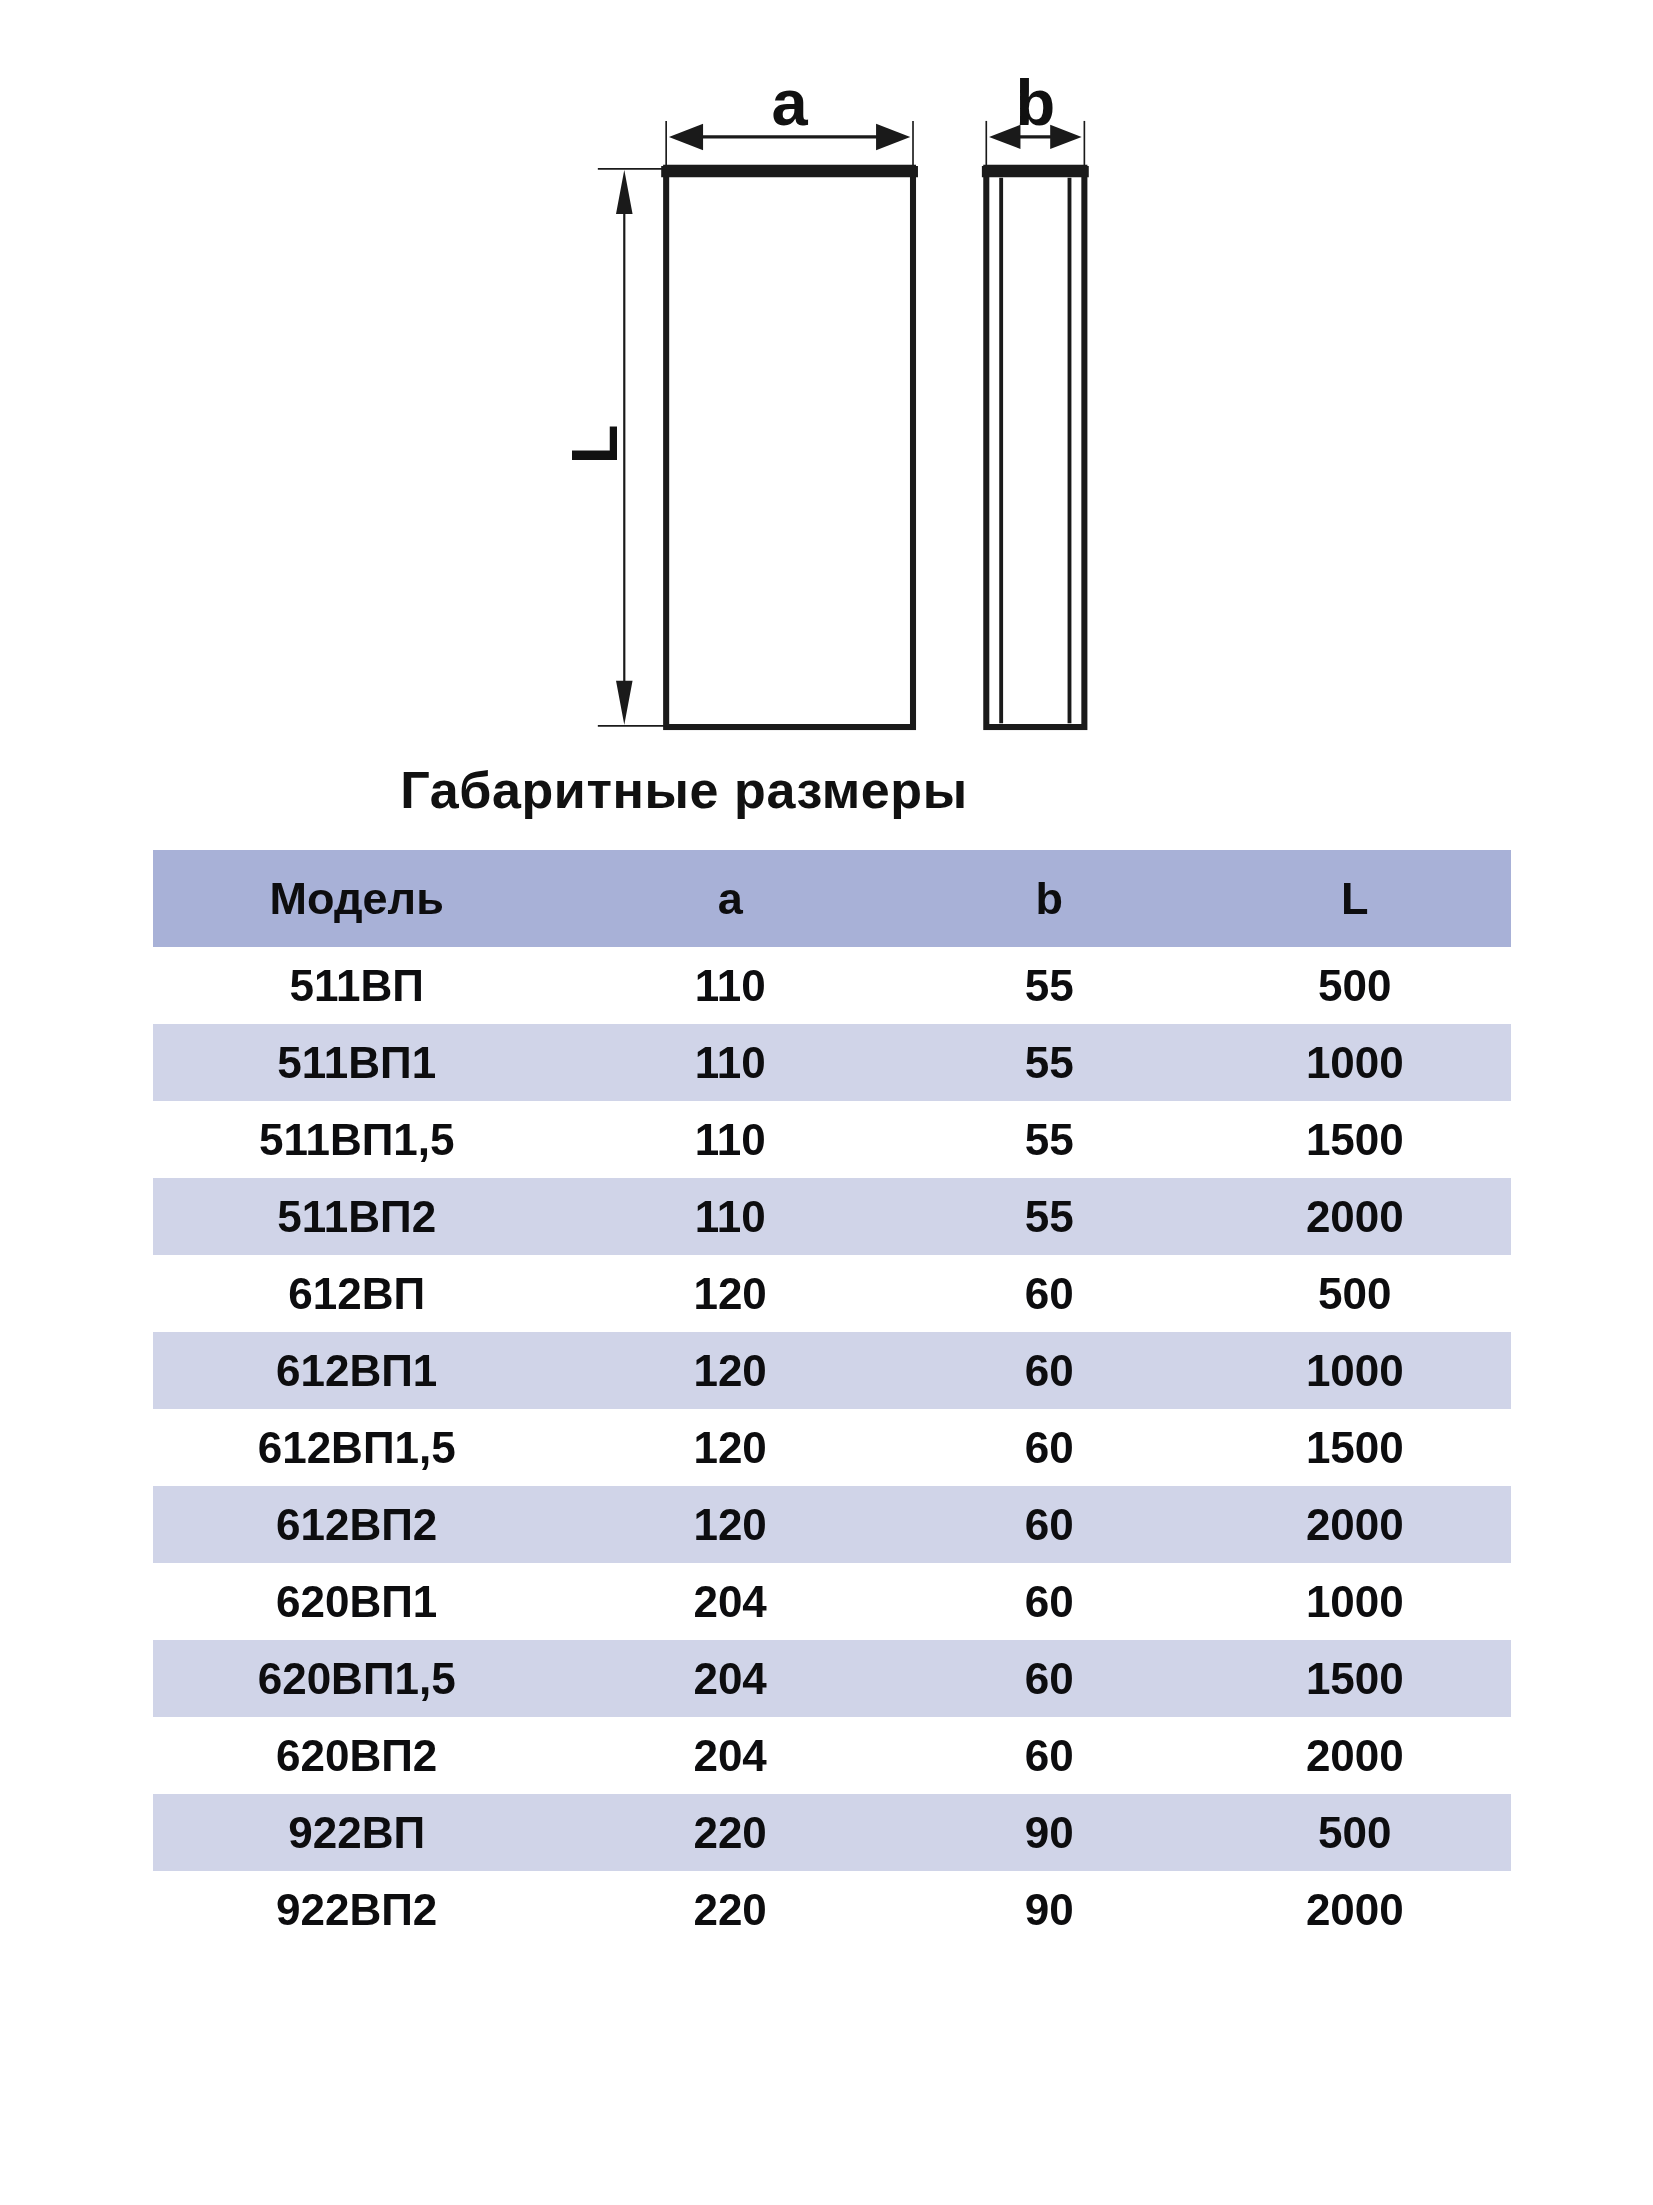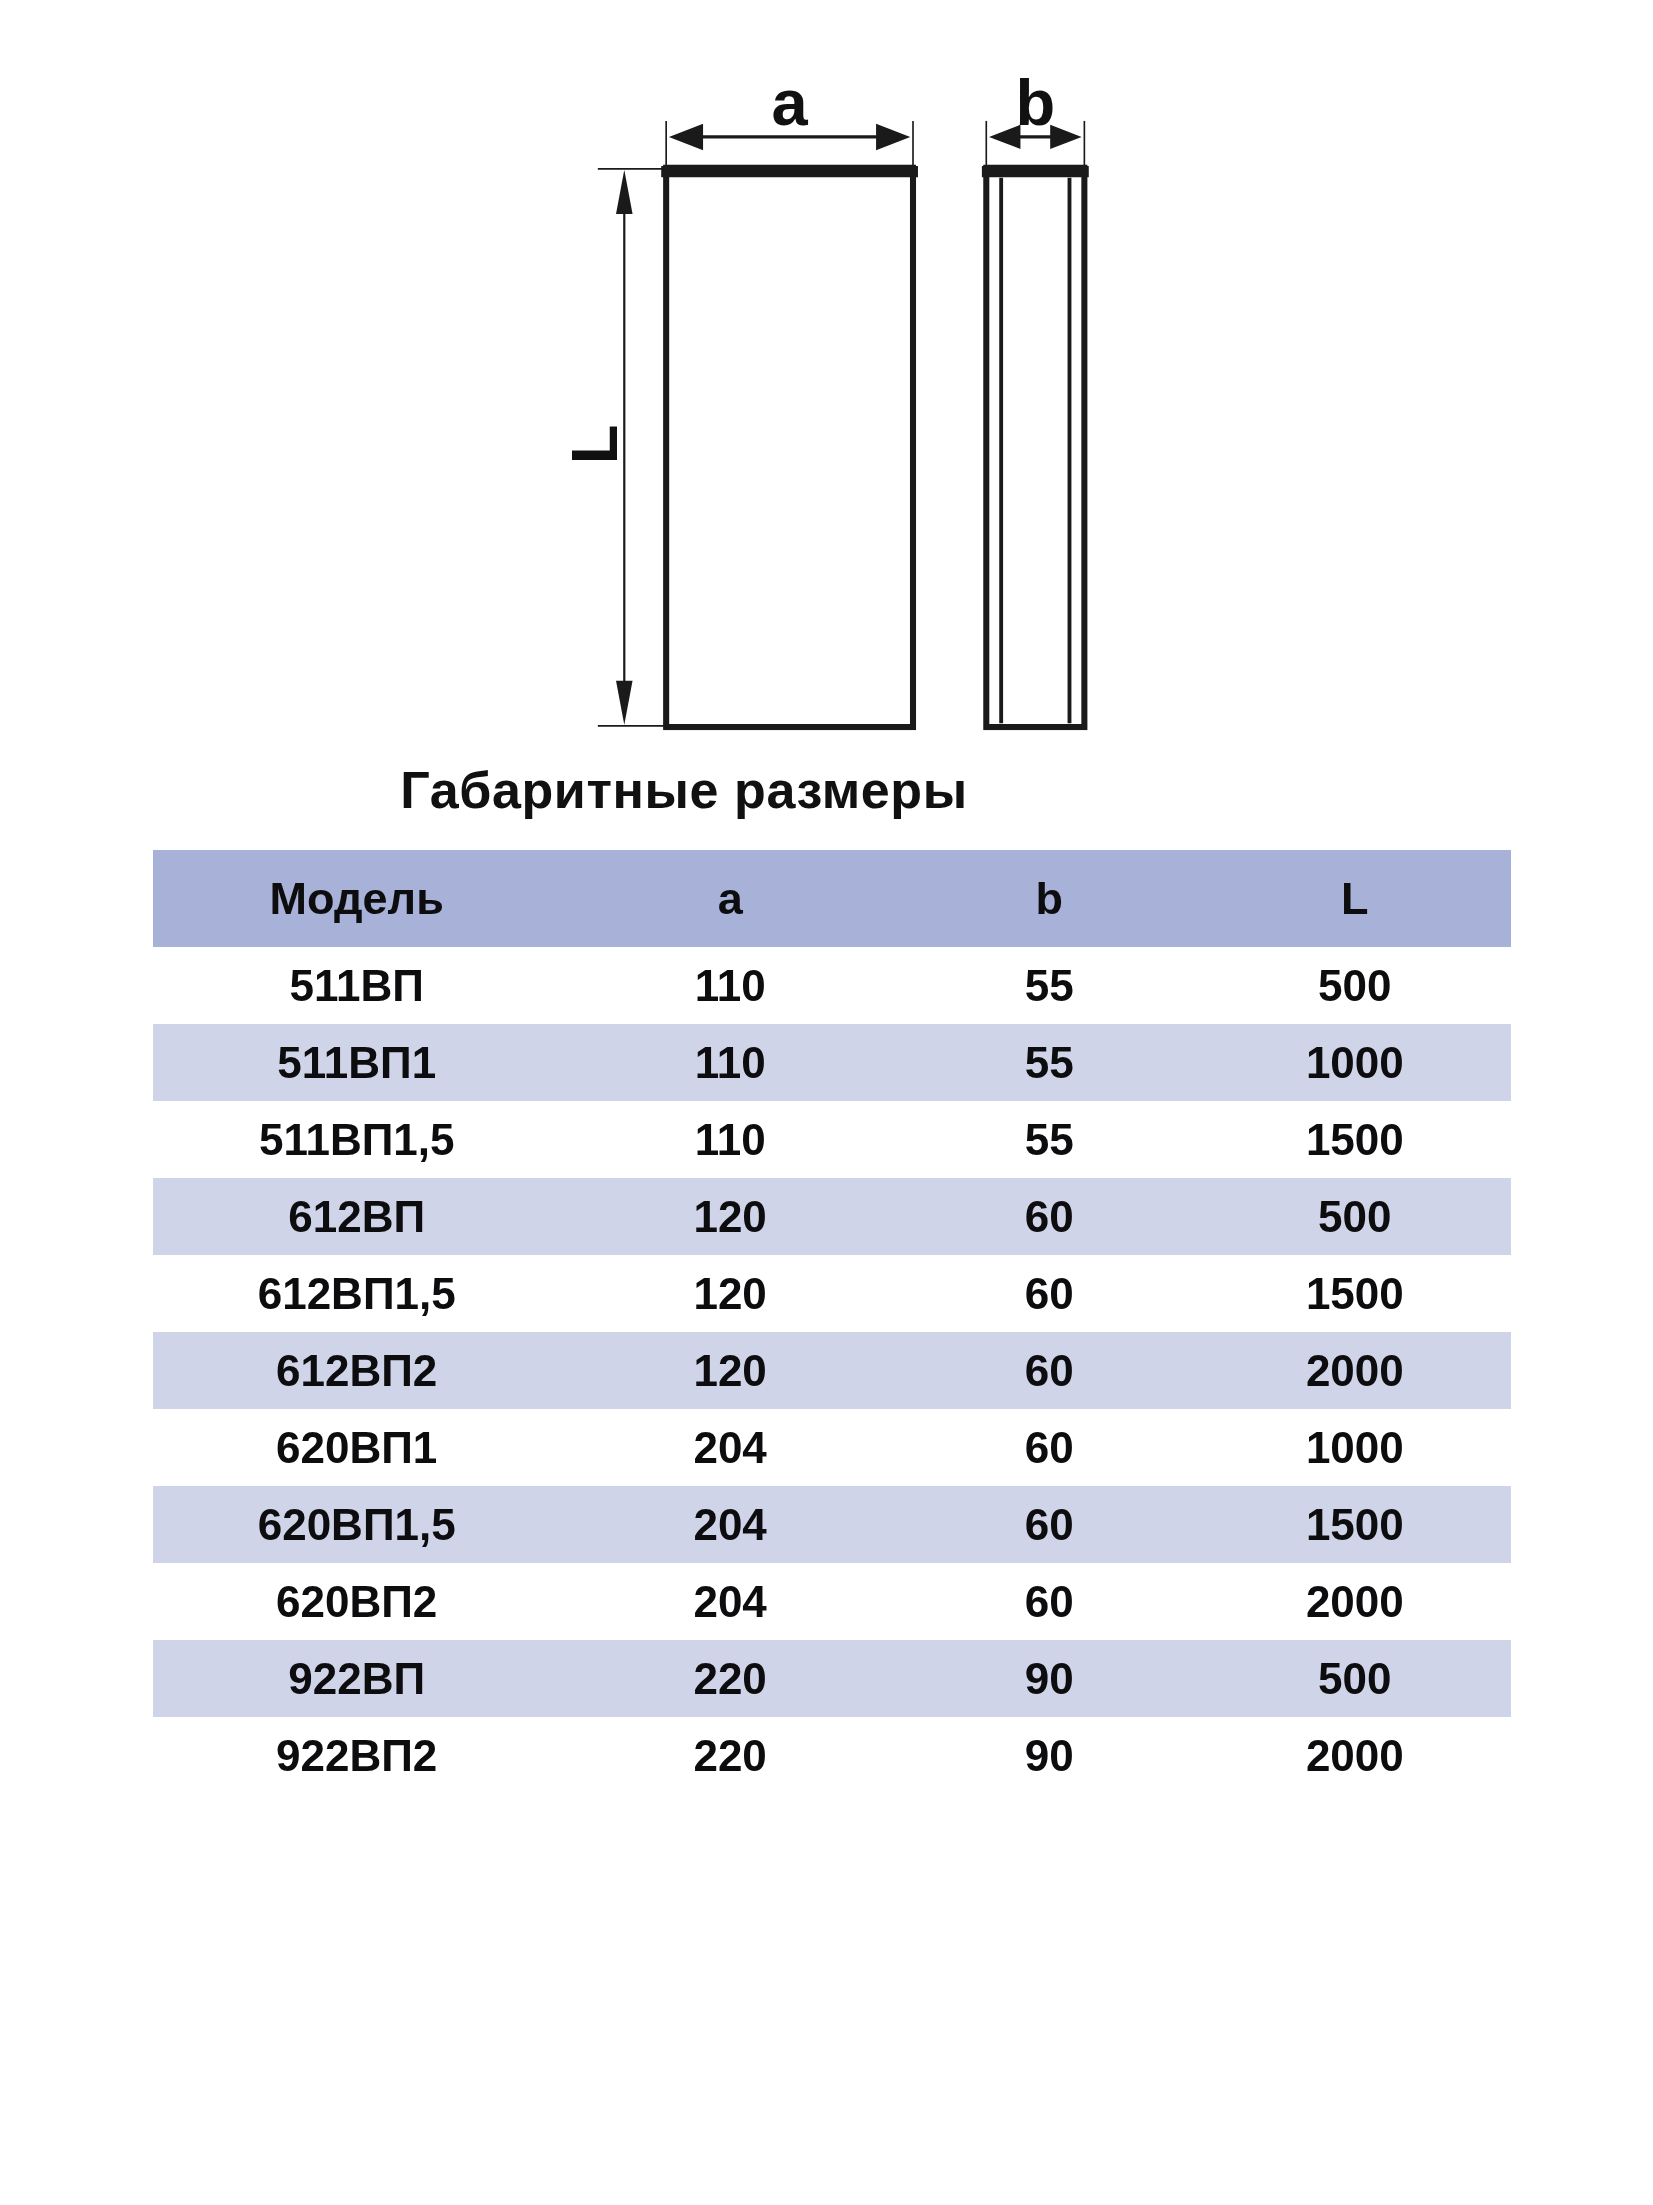--- a/index.html
+++ b/index.html
@@ -132,24 +132,36 @@
           <td>55</td>
           <td>1000</td>
         </tr>
         <tr>
           <td>511ВП1,5</td>
           <td>110</td>
           <td>55</td>
           <td>1500</td>
         </tr>
         <tr>
+          <td>511ВП2</td>
+          <td>110</td>
+          <td>55</td>
+          <td>2000</td>
+        </tr>
+        <tr>
           <td>612ВП</td>
           <td>120</td>
           <td>60</td>
           <td>500</td>
+        </tr>
+        <tr>
+          <td>612ВП1</td>
+          <td>120</td>
+          <td>60</td>
+          <td>1000</td>
         </tr>
         <tr>
           <td>612ВП1,5</td>
           <td>120</td>
           <td>60</td>
           <td>1500</td>
         </tr>
         <tr>
           <td>612ВП2</td>
           <td>120</td>

